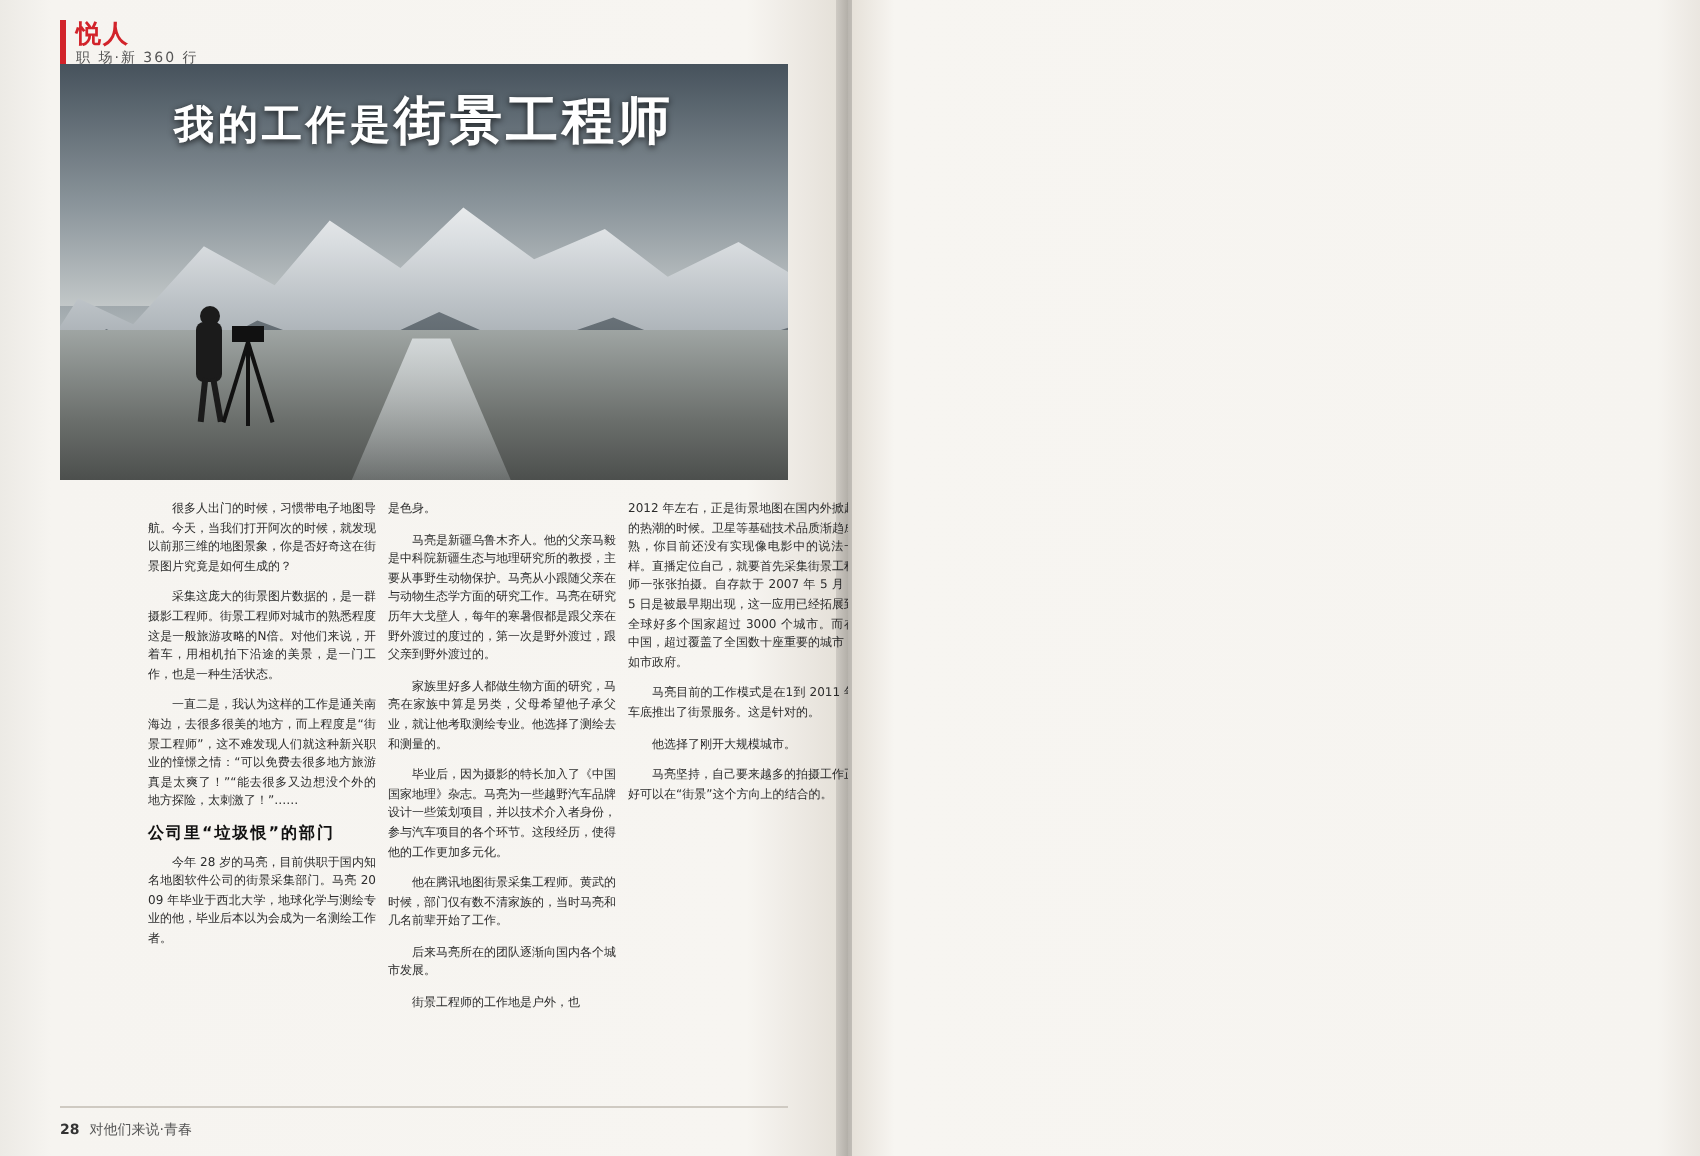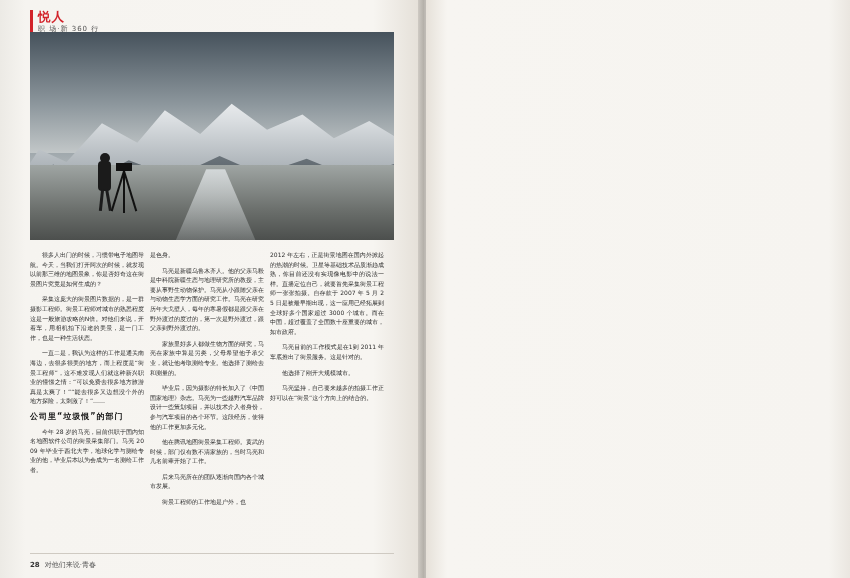--- a/index.html
+++ b/index.html
@@ -54,21 +54,21 @@
   .tripod .l3{position:absolute;left:9px;top:8px;width:2px;height:42px;background:#111;transform:rotate(-17deg);transform-origin:top;}
   .hero-title{position:absolute;left:0;top:14px;width:100%;text-align:center;
     color:#fff;font-weight:bold;letter-spacing:2px;
     text-shadow:0 1px 3px rgba(0,0,0,.75);}
   .hero-title .l1{font-size:27px;line-height:34px;}
   .hero-title .l2{font-size:20px;line-height:30px;}
   .hero-title .em{color:#fff;}
   .hero-title .big{font-size:26px;}
 
   
-  .cols{position:absolute;display:flex;gap:6px;}
+  .cols{position:absolute;display:flex;gap:6px;margin-left:44px;}
   .col{font-size:6px;line-height:9.6px;color:#2c2c2c;text-align:justify;
     font-family:"DejaVu Sans", sans-serif;word-break:break-all;}
   .col p{margin:0 0 6px 0;text-indent:12px;}
   .col .sub{font-weight:bold;font-size:8px;color:#111;margin:4px 0 5px;text-indent:0;letter-spacing:1px;}
   .col .lead{text-indent:0;}
 
   
   .foot{position:absolute;bottom:8px;font-size:7px;color:#555;}
   .foot .pg{font-weight:bold;color:#333;margin-right:5px;}
   .foot.l{left:30px;}
@@ -101,20 +101,23 @@
         <div class="leg1"></div>
         <div class="leg2"></div>
         <div class="tripod">
           <div class="cam"></div>
           <div class="l1"></div>
           <div class="l2"></div>
           <div class="l3"></div>
         </div>
       </div>
       <div class="hero-title">
+        <div class="l2">
+          <span>我的工作是</span><span class="big em">街景工程师</span>
+        </div>
       </div>
     </div>
 
     <div class="cols" style="left:30px;top:250px;width:364px;height:300px;">
       <div class="col" style="width:114px;">
         <p>很多人出门的时候，习惯带电子地图导航。今天，当我们打开阿次的时候，就发现以前那三维的地图景象，你是否好奇这在街景图片究竟是如何生成的？</p>
         <p>采集这庞大的街景图片数据的，是一群摄影工程师。街景工程师对城市的熟悉程度这是一般旅游攻略的N倍。对他们来说，开着车，用相机拍下沿途的美景，是一门工作，也是一种生活状态。</p>
         <p>一直二是，我认为这样的工作是通关南海边，去很多很美的地方，而上程度是“街景工程师”，这不难发现人们就这种新兴职业的憧憬之情：“可以免费去很多地方旅游真是太爽了！”“能去很多又边想没个外的地方探险，太刺激了！”……</p>
         <p class="sub">公司里“垃圾恨”的部门</p>
         <p>今年 28 岁的马亮，目前供职于国内知名地图软件公司的街景采集部门。马亮 2009 年毕业于西北大学，地球化学与测绘专业的他，毕业后本以为会成为一名测绘工作者。</p>

